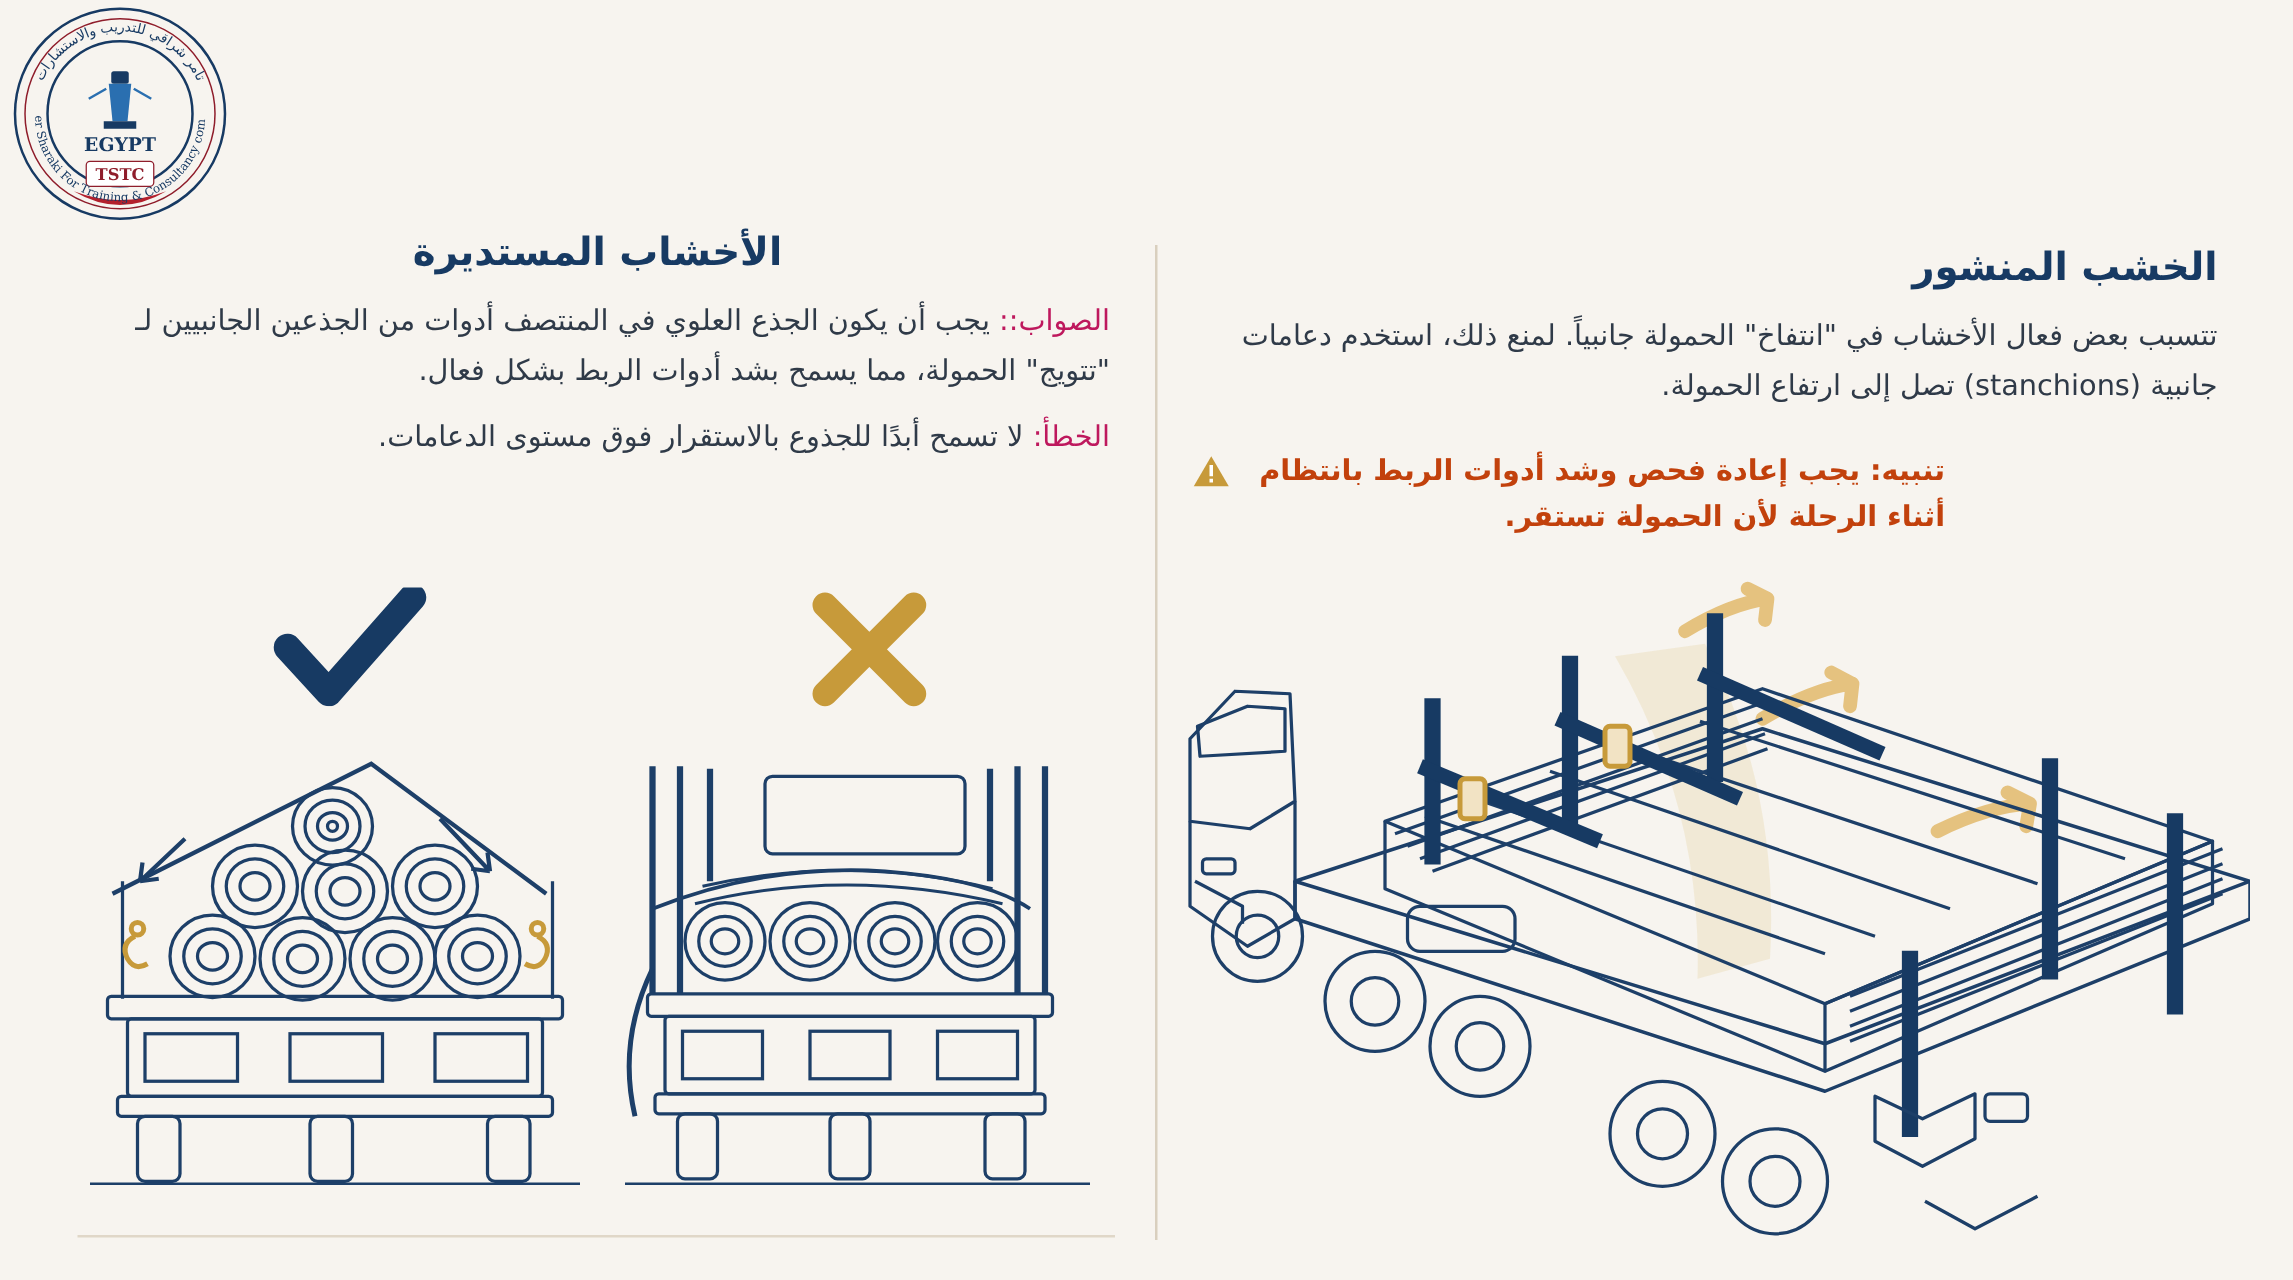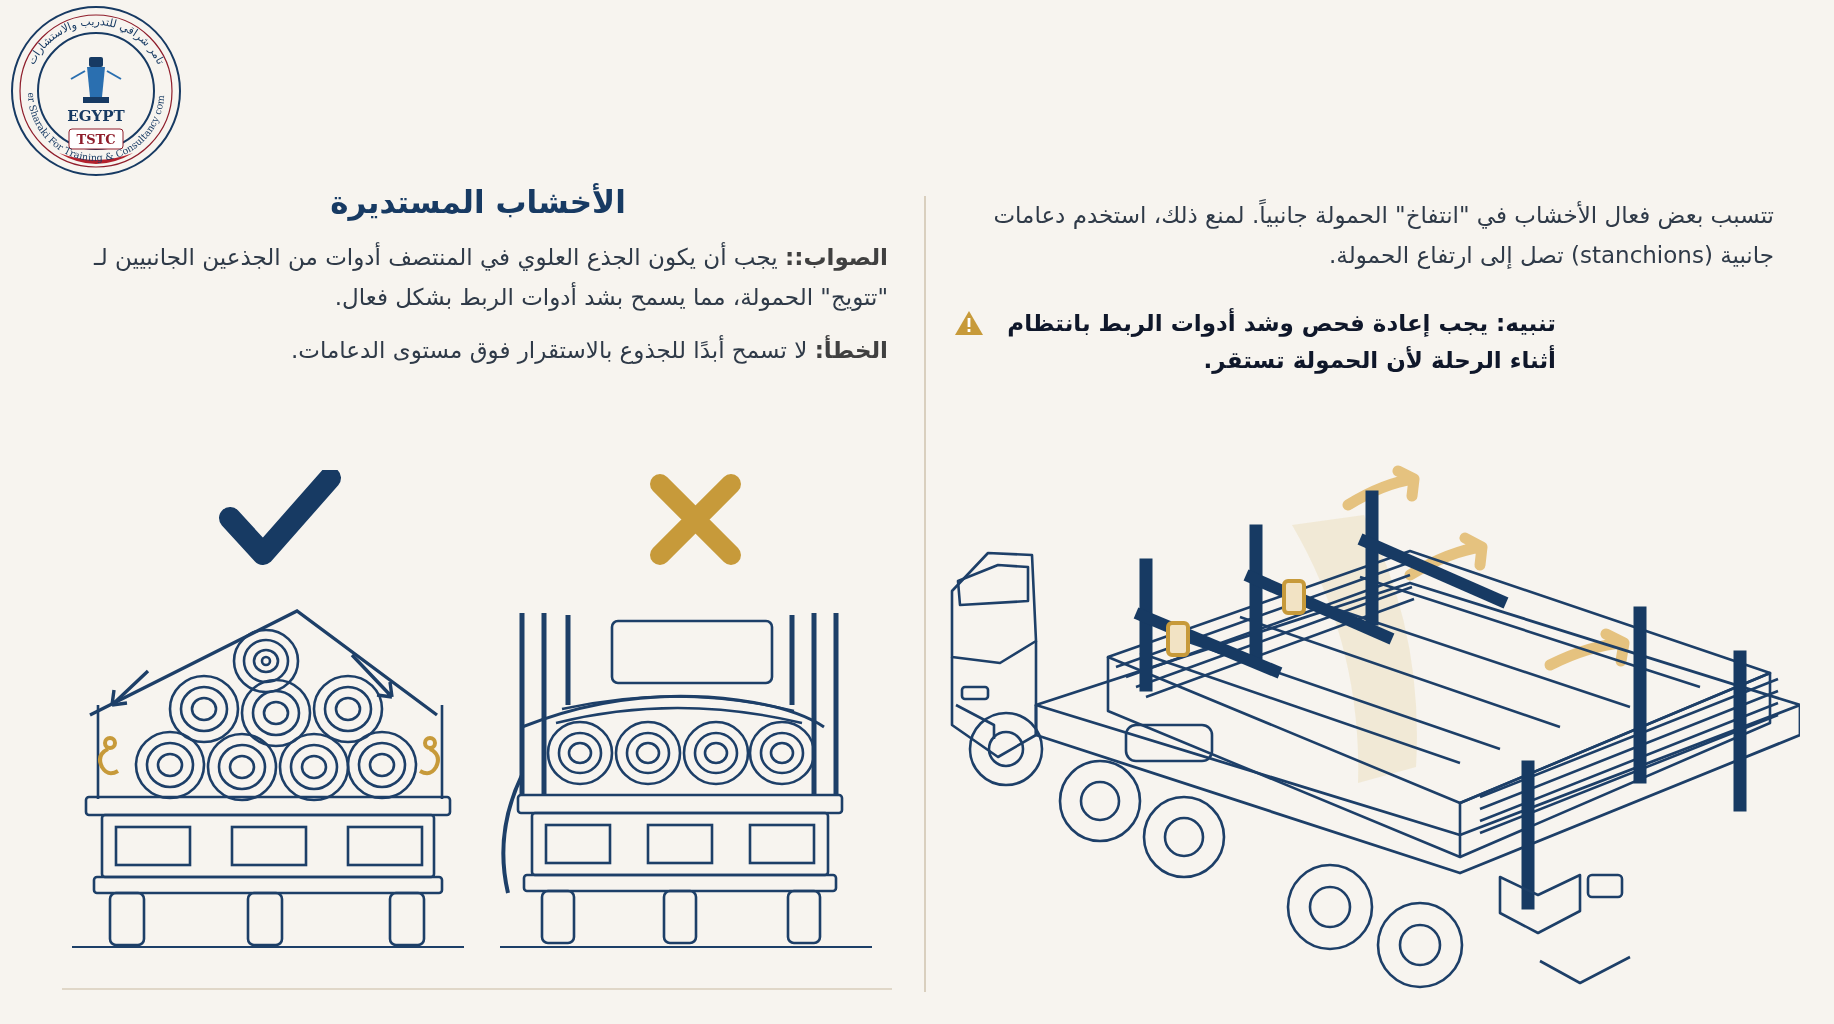--- a/index.html
+++ b/index.html
@@ -43,29 +43,29 @@
   }
   .sec-title{
     font-size:31px;font-weight:bold;color:#173a63;
     text-align:right;margin:0 0 18px 0;
   }
   .sec-title.center{text-align:center;}
   .body-text{
     font-size:23px;color:#2f3a48;line-height:1.72;text-align:right;
     margin:0 0 14px 0;
   }
-  .lbl{color:#404040;font-weight:bold;}
+  .lbl{color:#be185d;font-weight:normal;}
 
   .note{
     margin-top:30px;
     display:flex;flex-direction:row-reverse;align-items:flex-start;
     justify-content:flex-start;gap:12px;
   }
   .note-text{
-    color:#0f172a;font-weight:bold;font-size:23px;line-height:1.6;
+    color:#c2410c;font-weight:bold;font-size:23px;line-height:1.6;
     text-align:right;max-width:560px;
   }
   .warn-ico{margin-top:4px;flex:0 0 auto;}
 
   
   .marks{
     position:absolute;left:68px;top:470px;width:820px;height:120px;
   }
   .check{position:absolute;left:150px;top:0;}
   .cross{position:absolute;left:580px;top:2px;}
@@ -109,20 +109,21 @@
         <textPath href="#arcBot" startOffset="50%" text-anchor="middle">Tamer Sharaki For Training &amp; Consultancy company</textPath>
       </text>
     </svg>
   </div>
 
 
   <div class="v-divider"></div>
   <div class="h-divider-left"></div>
 
   <div class="col-right">
+    <h2 class="sec-title">الخشب المنشور</h2>
     <p class="body-text">تتسبب بعض فعال الأخشاب في "انتفاخ" الحمولة جانبياً. لمنع ذلك، استخدم دعامات جانبية (stanchions) تصل إلى ارتفاع الحمولة.</p>
 
     <div class="note">
       <span class="warn-ico">
         <svg width="30" height="28" viewBox="0 0 30 28">
           <path d="M15 2 L29 26 L1 26 Z" fill="#c79a3a"></path>
           <rect x="13.6" y="9" width="2.8" height="9" fill="#ffffff"></rect>
           <rect x="13.6" y="20" width="2.8" height="3" fill="#ffffff"></rect>
         </svg>
       </span>

